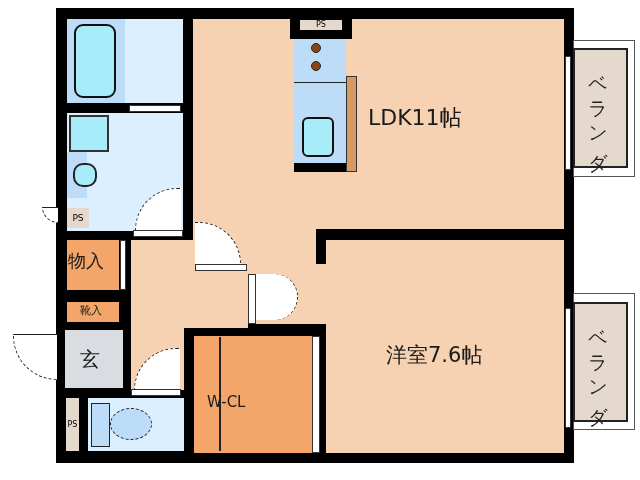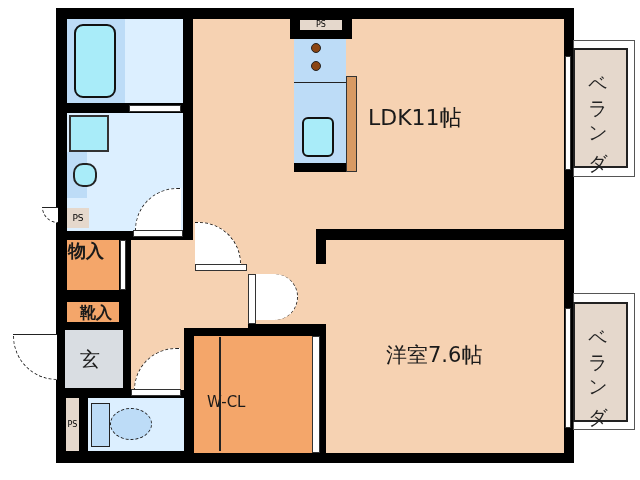--- a/index.html
+++ b/index.html
@@ -40,25 +40,25 @@
 <div class="abs" style="left:69px;top:115px;width:40px;height:37px;background:#a9ecf9;border:2px solid #333;"></div>
 <div class="abs bath" style="left:67px;top:152px;width:20px;height:46px;"></div>
 <div class="abs" style="left:73px;top:163px;width:24px;height:24px;background:#a9ecf9;border:2px solid #222;border-radius:10px;"></div>
 <div class="abs door-white" style="left:135px;top:188px;width:46px;height:42px;border-top-left-radius:46px;border-top:1px dashed #222;border-left:1px dashed #222;"></div>
 <div class="abs" style="left:133px;top:230px;width:50px;height:7px;background:#fff;border:1px solid #333;"></div>
 
 <div class="abs" style="left:67px;top:208px;width:22px;height:20px;background:#e5d8cc;font-size:9px;text-align:center;line-height:20px;">PS</div>
 <div class="abs door-white" style="left:42px;top:207px;width:16px;height:16px;border-bottom-left-radius:16px;border-left:1px dashed #222;border-bottom:1px dashed #222;border-top:1px solid #222;"></div>
 
 <div class="abs closet" style="left:67px;top:240px;width:52px;height:50px;"></div>
-<div class="label" style="left:68px;top:239px;font-size:18px;font-weight:bold;">物入</div>
+<div class="label" style="left:68px;top:249px;font-size:18px;">物入</div>
 <div class="abs" style="left:120px;top:240px;width:6px;height:50px;background:#fff;border:1px solid #333;"></div>
 
 <div class="abs closet" style="left:67px;top:302px;width:52px;height:20px;"></div>
-<div class="label" style="left:80px;top:303px;font-size:16px;font-weight:bold;">靴入</div>
+<div class="label" style="left:80px;top:303px;font-size:11px;font-weight:normal;">靴入</div>
 
 <div class="abs" style="left:65px;top:330px;width:58px;height:58px;background:#d9dde2;"></div>
 <div class="label" style="left:80px;top:346px;font-size:20px;">玄</div>
 <div class="abs door-white" style="left:13px;top:334px;width:44px;height:46px;border-bottom-left-radius:44px;border-left:1px dashed #222;border-bottom:1px dashed #222;border-top:1px solid #222;"></div>
 
 <div class="abs wet" style="left:88px;top:398px;width:96px;height:53px;"></div>
 <div class="abs bath" style="left:91px;top:403px;width:19px;height:44px;border:1px solid #222;"></div>
 <div class="abs bath" style="left:110px;top:408px;width:42px;height:32px;border:1px dashed #222;border-radius:50%;"></div>
 <div class="abs door-white" style="left:134px;top:348px;width:46px;height:42px;border-top-left-radius:46px;border-top:1px dashed #222;border-left:1px dashed #222;"></div>
 <div class="abs" style="left:131px;top:389px;width:50px;height:7px;background:#fff;border:1px solid #333;"></div>

